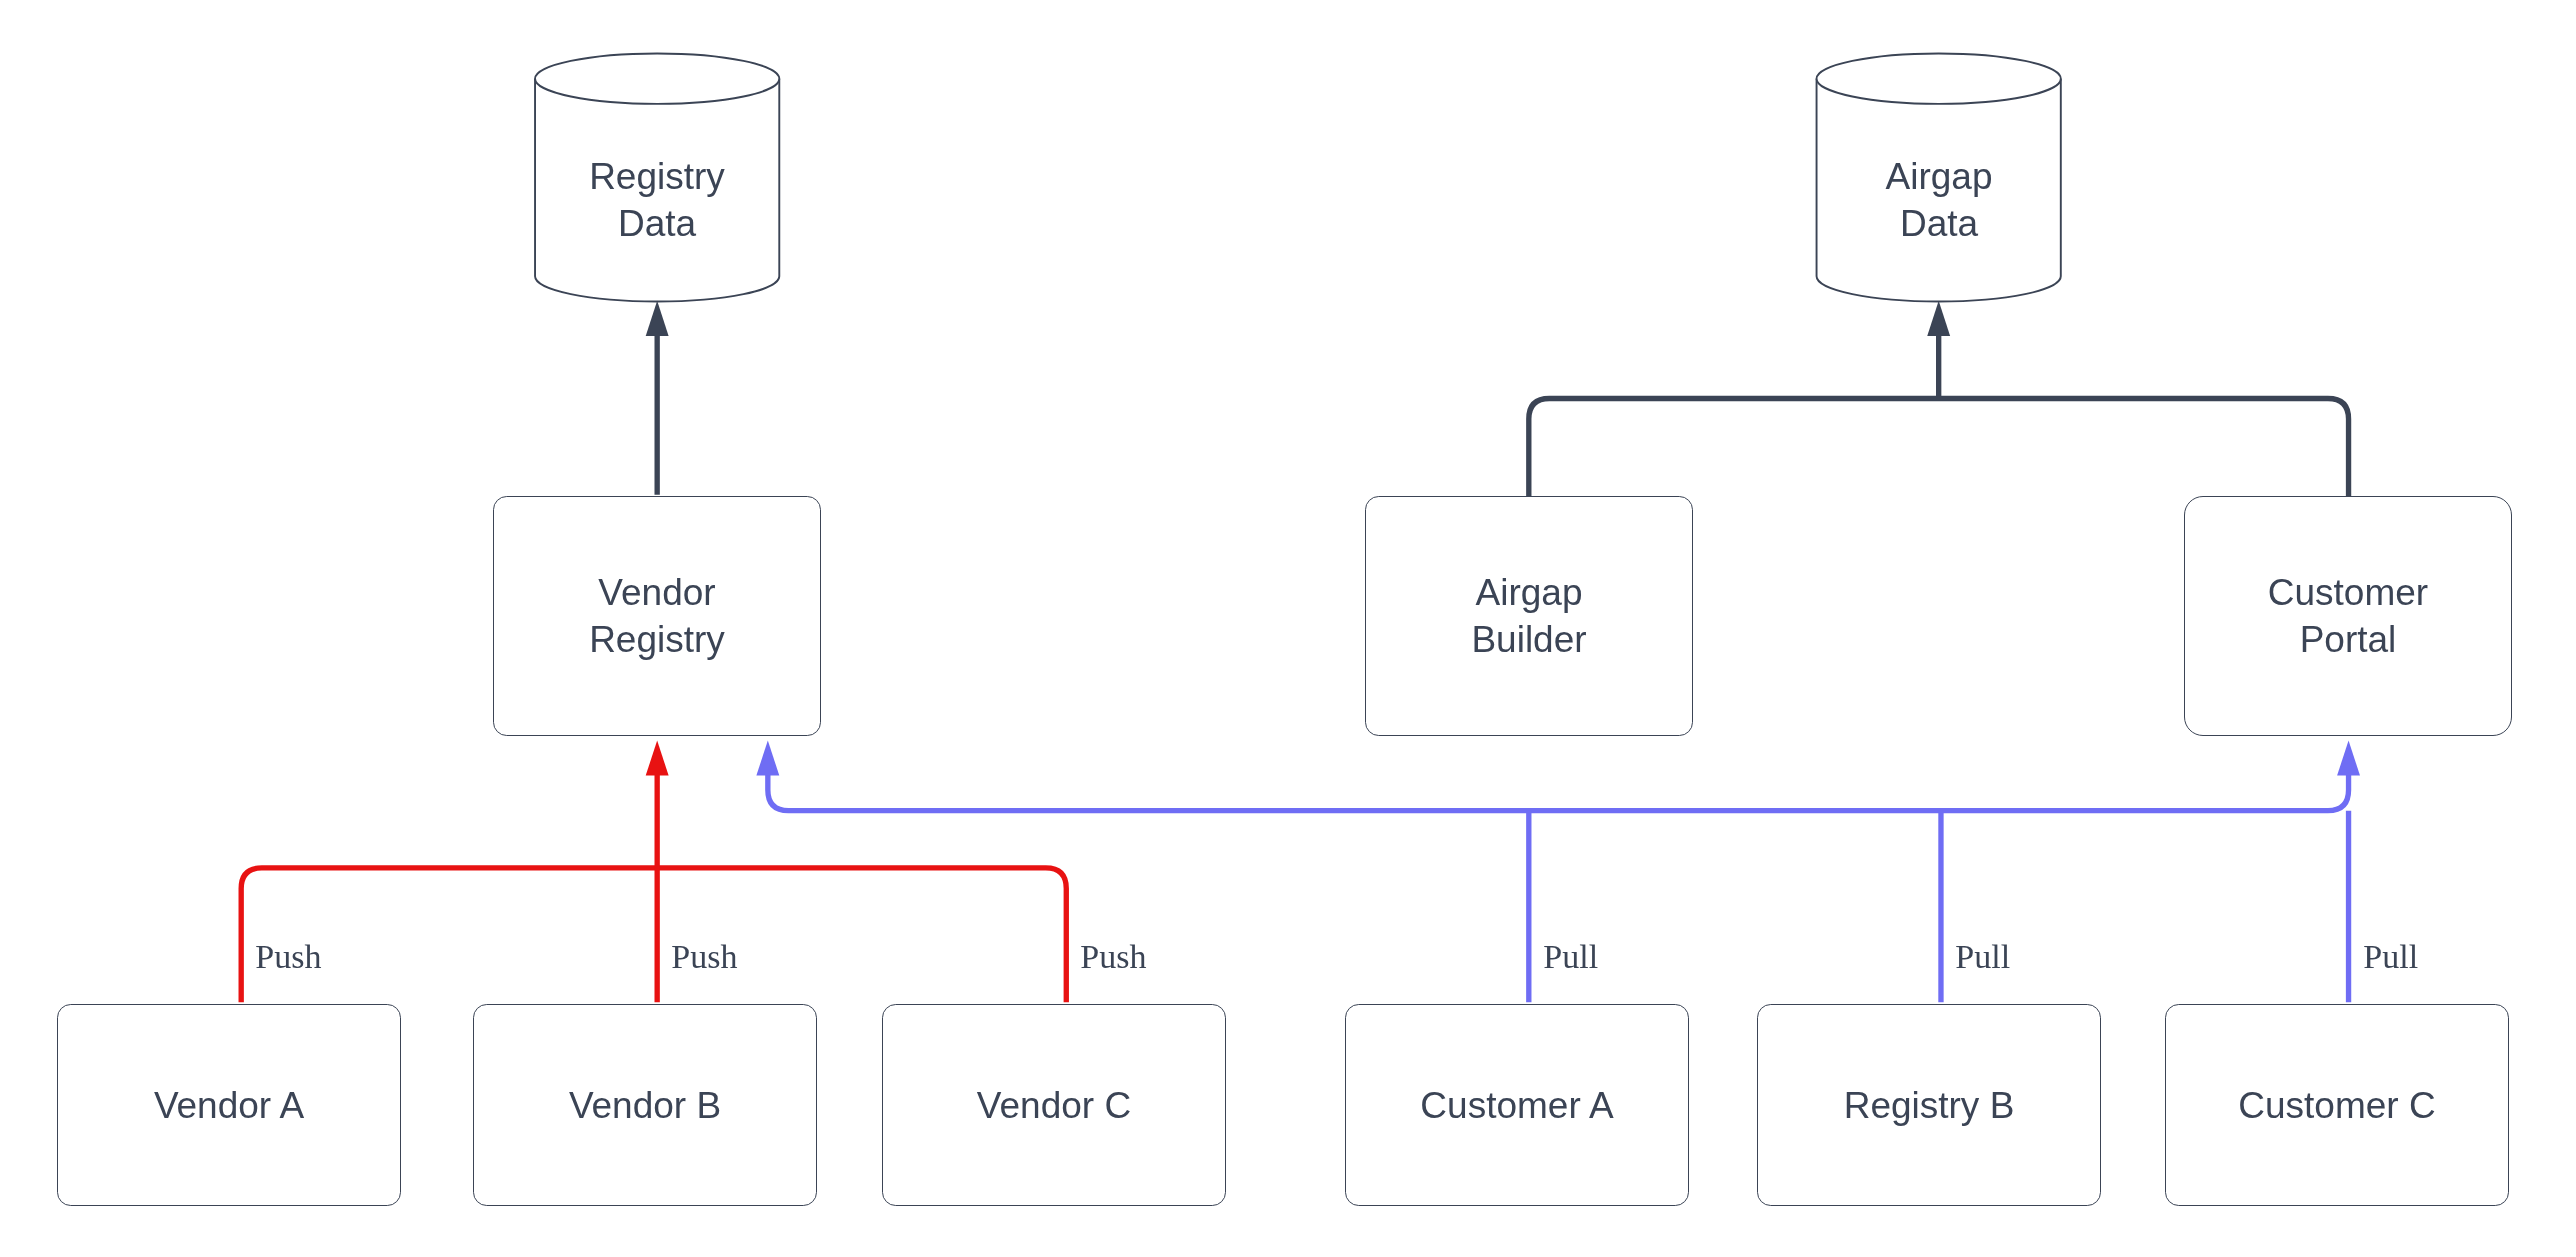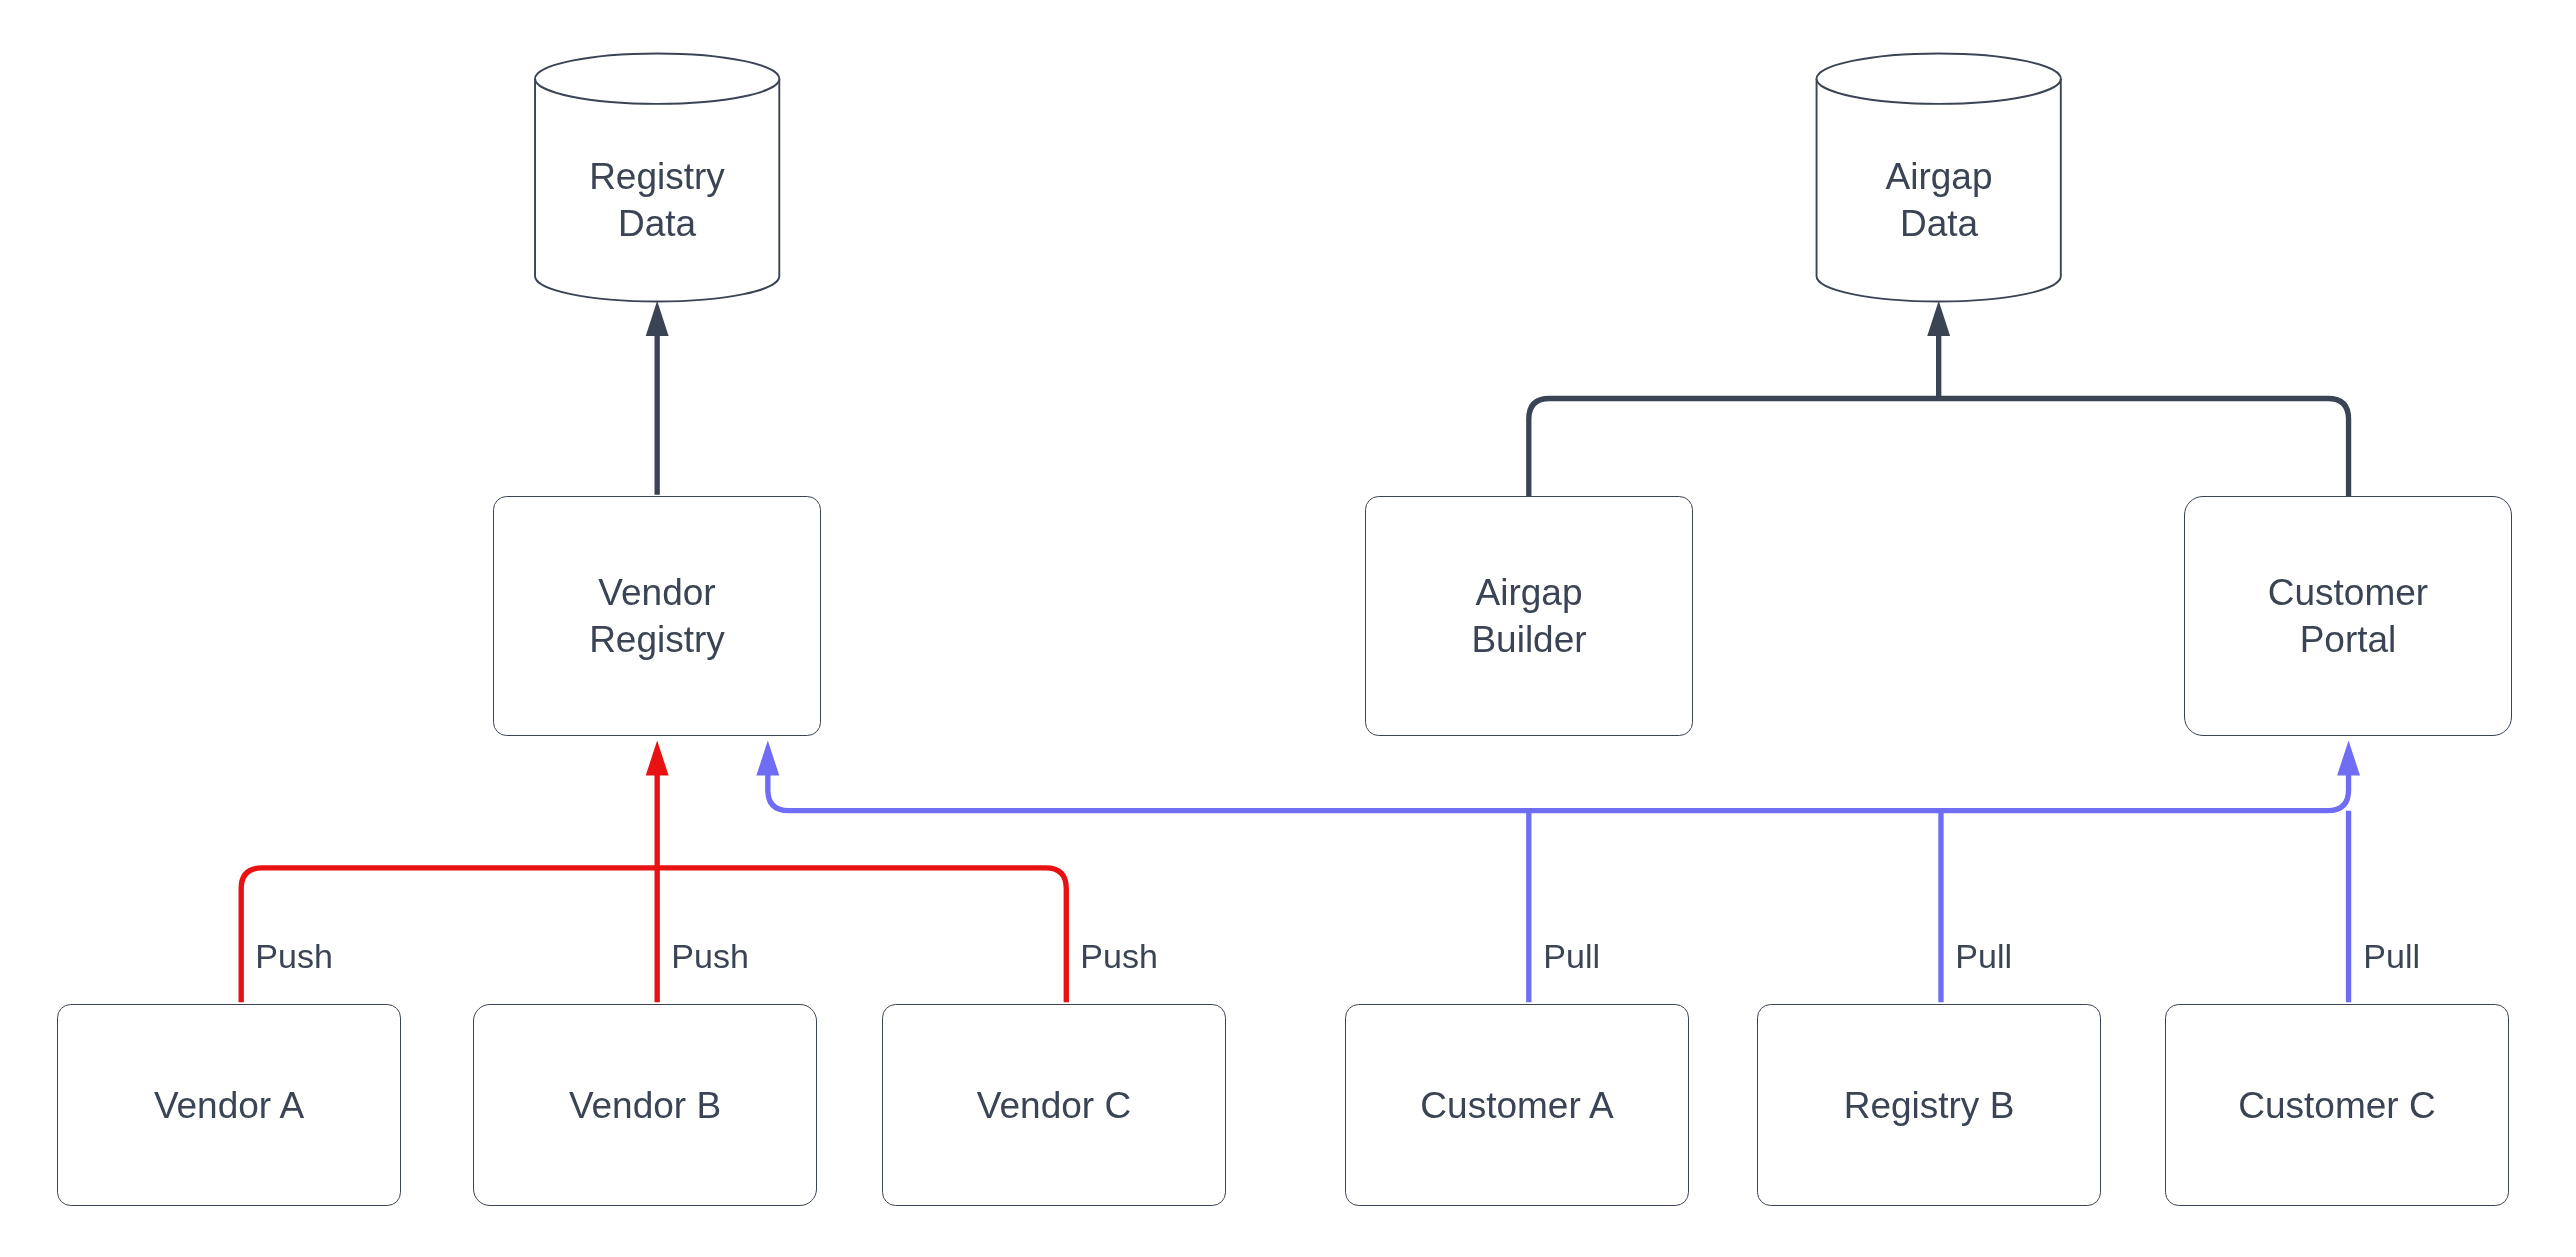--- a/index.html
+++ b/index.html
@@ -41,20 +41,21 @@
     text-align:center;
     font-size:37px;line-height:47px;
     width:244px;height:145px;top:127px;
   }
   .edge-label{
     position:absolute;
     font-size:34px;line-height:41px;
     background:var(--bg,#ffffff);
     padding:0 2.3px;
     white-space:nowrap;
+    font-family:Liberation Serif, serif;
   }
 </style>
 </head>
 <body>
 
 <div class="canvas">
 
   <svg class="wires" viewBox="0 0 3375 1648">
 
     <g>
@@ -102,21 +103,21 @@
     <span>Builder</span>
   </div>
   <div class="node mid" style="left:2184px;border-radius:19px;">
     <span>Customer</span>
     <span>Portal</span>
   </div>
 
   <div class="node leaf" style="left:57px;">
       <span>Vendor A</span>
     </div>
-  <div class="node leaf" style="left:473px;border-radius:17px;">
+  <div class="node leaf" style="left:473px;">
       <span>Vendor B</span>
     </div>
   <div class="node leaf" style="left:1345px;">
       <span>Customer A</span>
     </div>
   <div class="node leaf" style="left:882px;">
       <span>Vendor C</span>
     </div>
   <div class="node leaf" style="left:1757px;">
       <span>Registry B</span>

